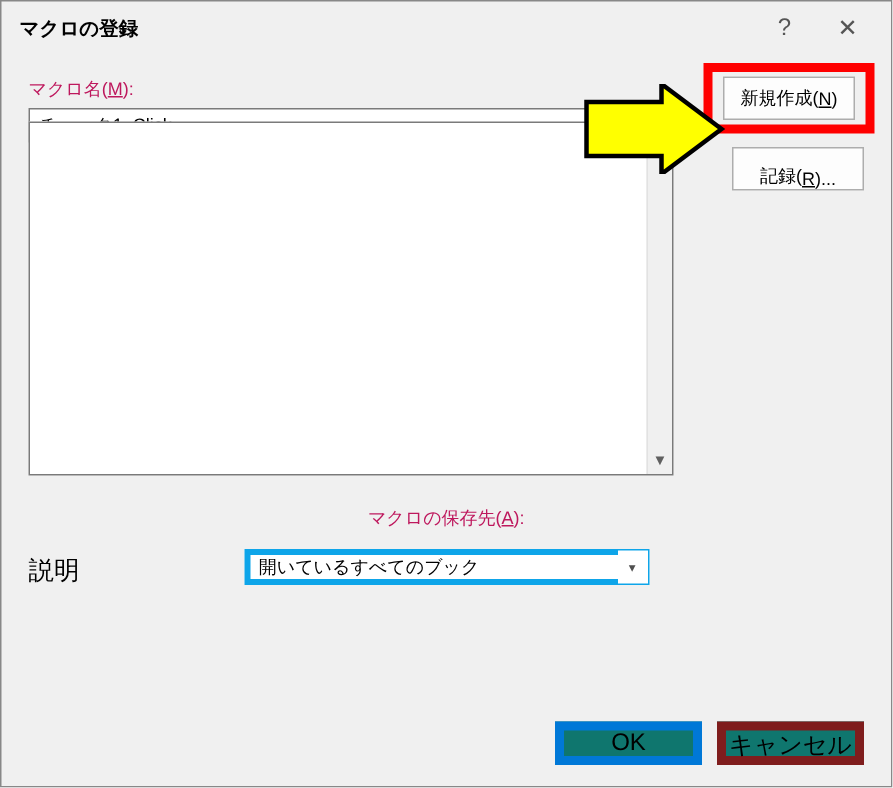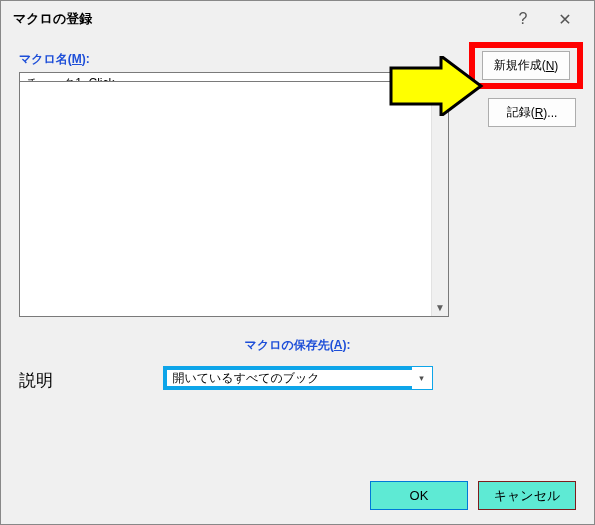--- a/index.html
+++ b/index.html
@@ -2,38 +2,38 @@
 <html><head>
   <meta charset="utf-8">
   <style>
     * { box-sizing: border-box; margin: 0; padding: 0; }
     html, body { width: 595px; height: 525px; font-family: "Meiryo", "Yu Gothic UI", sans-serif; font-size: 12px; background: #fff; }
     .dialog { width: 595px; height: 525px; background: #f0f0f0; border: 1px solid #888; position: relative; }
     .titlebar { height: 36px; display: flex; align-items: center; padding: 0 8px 0 12px; color: #000; }
     .titlebar-title { flex: 1; font-size: 13px; font-weight: bold; }
     .titlebar-btn { width: 42px; height: 28px; display: flex; align-items: center; justify-content: center; color: #555; font-size: 16px; }
     .body { position: absolute; left: 18px; right: 18px; top: 50px; bottom: 60px; }
-    .label { font-size: 12px; color: #1d4ed8; margin-bottom: 4px; font-weight: bold; }
+    .label { font-size: 12px; color: #be185d; margin-bottom: 4px; }
     .access { text-decoration: underline; }
     .name-input { width: 430px; height: 23px; border: 1px solid #7a7a7a; background: #fff; padding: 2px 6px; font-size: 12px; font-family: inherit; }
     .btn-side { position: absolute; right: 0; width: 88px; height: 29px; border: 1px solid #adadad; background: #fdfdfd; font-size: 12px; font-family: inherit; display: flex; align-items: center; justify-content: center; }
     .btn-new-wrap { position: absolute; right: -7px; top: -9px; width: 114px; height: 47px; border: 6px solid #ff0000; display: flex; align-items: center; justify-content: center; }
     .btn-new-wrap .btn-side { position: static; }
     .listbox { position: absolute; left: 0; top: 30px; width: 430px; height: 236px; border: 1px solid #7a7a7a; background: #fff; display: flex; }
     .listbox-inner { flex: 1; }
     .scrollbar { width: 17px; background: #f0f0f0; display: flex; flex-direction: column; border-left: 1px solid #e2e2e2; }
     .sb-arrow { height: 17px; display: flex; align-items: center; justify-content: center; color: #606060; font-size: 10px; }
     .sb-track { flex: 1; }
     .row-store { position: absolute; top: 286px; left: 0; right: 0; display: flex; align-items: center; gap: 12px; flex-direction: column; }
     .select-wrap { position: relative; width: 270px; height: 24px; }
     .select-box { width: 100%; height: 100%; border: 4px solid #0ea5e9; background: #fff; display: flex; align-items: center; padding: 0 6px; font-size: 12px; }
     .select-arrow { position: absolute; right: 1px; top: 1px; width: 20px; height: 22px; display: flex; align-items: center; justify-content: center; color: #505050; background: #fff; font-size: 9px; }
     .desc-label { position: absolute; top: 318px; left: 0; font-size: 17px; }
     .footer { position: absolute; bottom: 14px; right: 18px; display: flex; gap: 10px; }
-    .btn-footer { width: 98px; height: 29px; border: 1px solid #7f1d1d; background: #5eead4; font-size: 13px; font-family: inherit; }
+    .btn-footer { width: 98px; height: 29px; border: 6px solid #7f1d1d; background: #0f766e; font-size: 16px; font-family: inherit; }
     .btn-footer.default { border-color: #0078d7; }
     .arrow-overlay { position: absolute; left: 385px; top: 55px; pointer-events: none; }
   </style>
 </head>
 <body>
 
 <div class="dialog">
   <div class="titlebar">
     <div class="titlebar-title">マクロの登録</div>
     <div class="titlebar-btn">?</div>
@@ -48,21 +48,21 @@
     <input type="text" class="name-input" value="チェック1_Click" style="">
 
     <div class="btn-new-wrap">
       <button class="btn-side">
         <span>新規作成(</span>
           <span class="access">N</span>
           <span>)</span>
       </button>
     </div>
 
-    <button class="btn-side" style="top:47px;">
+    <button class="btn-side" style="top:47px;align-items:flex-end;">
       <span>記録(</span>
         <span class="access">R</span>
         <span>)...</span>
     </button>
 
     <div class="listbox">
       <div class="listbox-inner"></div>
       <div class="scrollbar">
         <div class="sb-arrow">▲</div>
         <div class="sb-track"></div>

